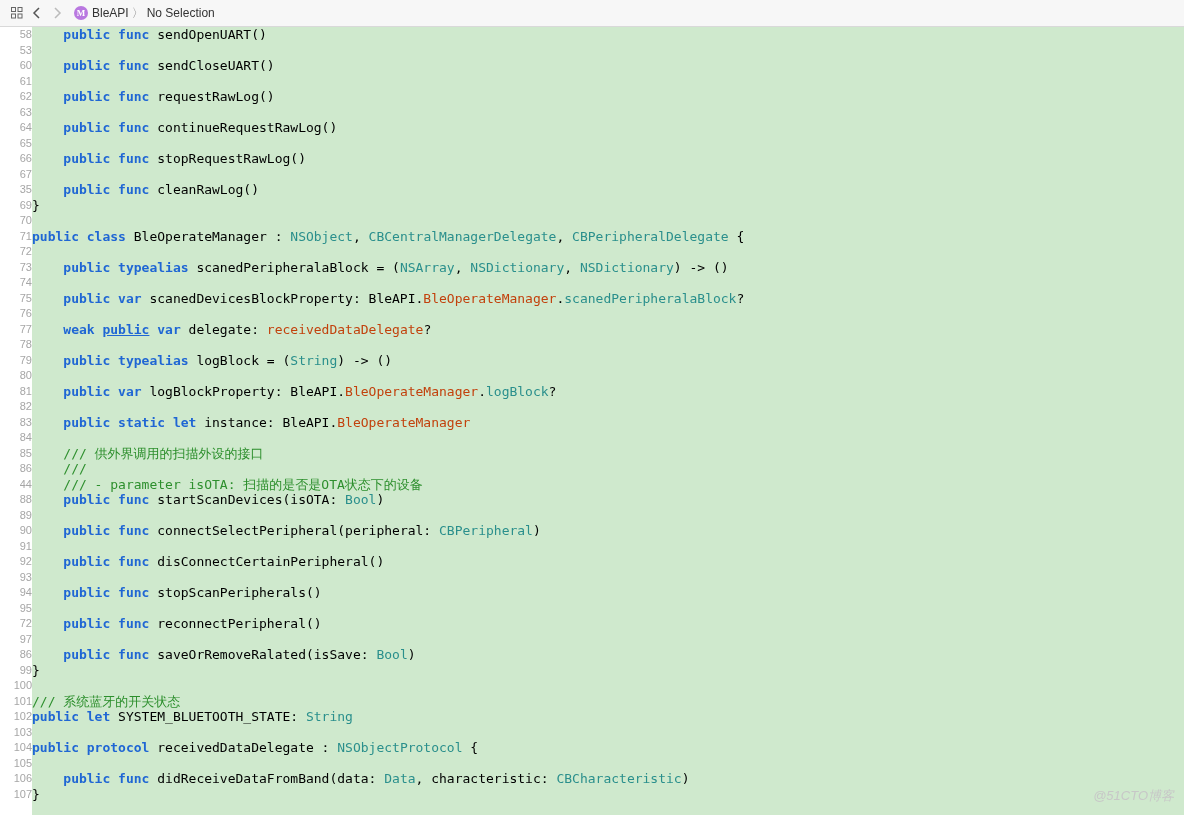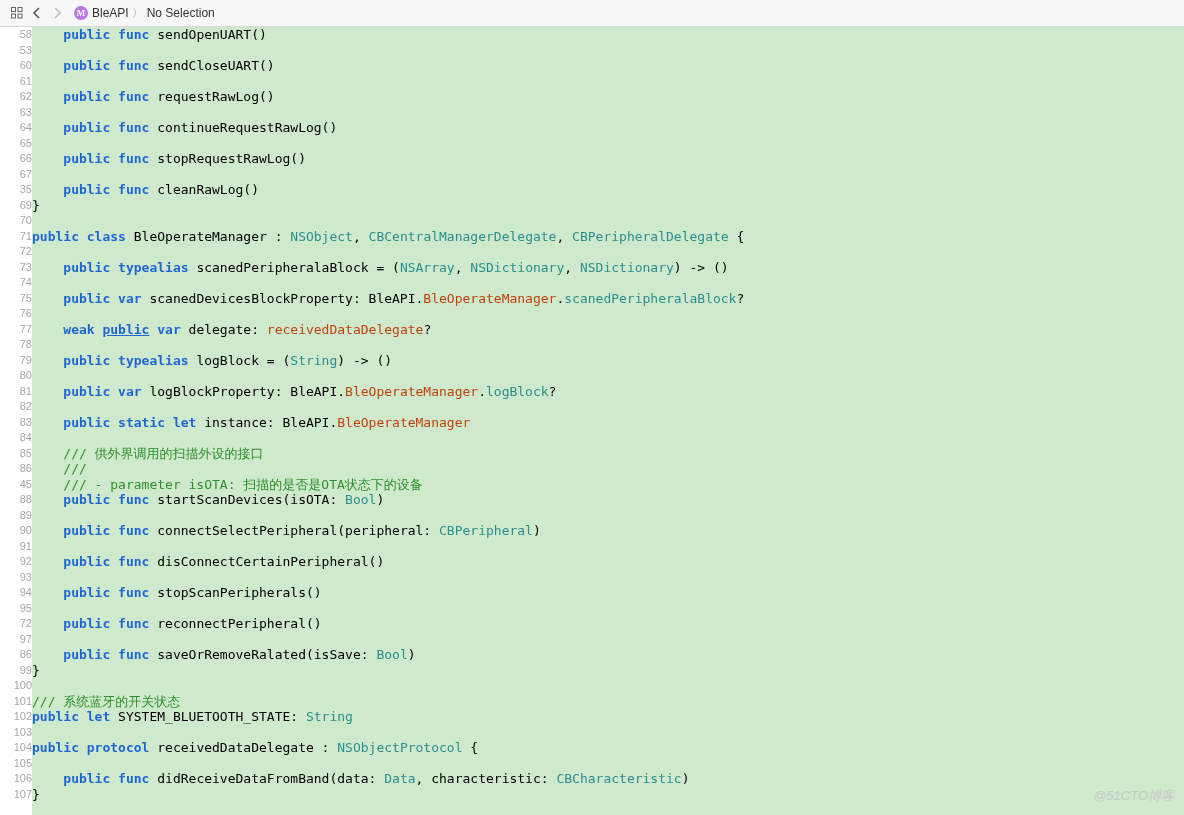--- a/index.html
+++ b/index.html
@@ -72,21 +72,21 @@
       <div>77</div>
       <div>78</div>
       <div>79</div>
       <div>80</div>
       <div>81</div>
       <div>82</div>
       <div>83</div>
       <div>84</div>
       <div>85</div>
       <div>86</div>
-      <div>45</div>
+      <div>44</div>
       <div>88</div>
       <div>89</div>
       <div>90</div>
       <div>91</div>
       <div>92</div>
       <div>93</div>
       <div>94</div>
       <div>95</div>
       <div>72</div>
       <div>97</div>

